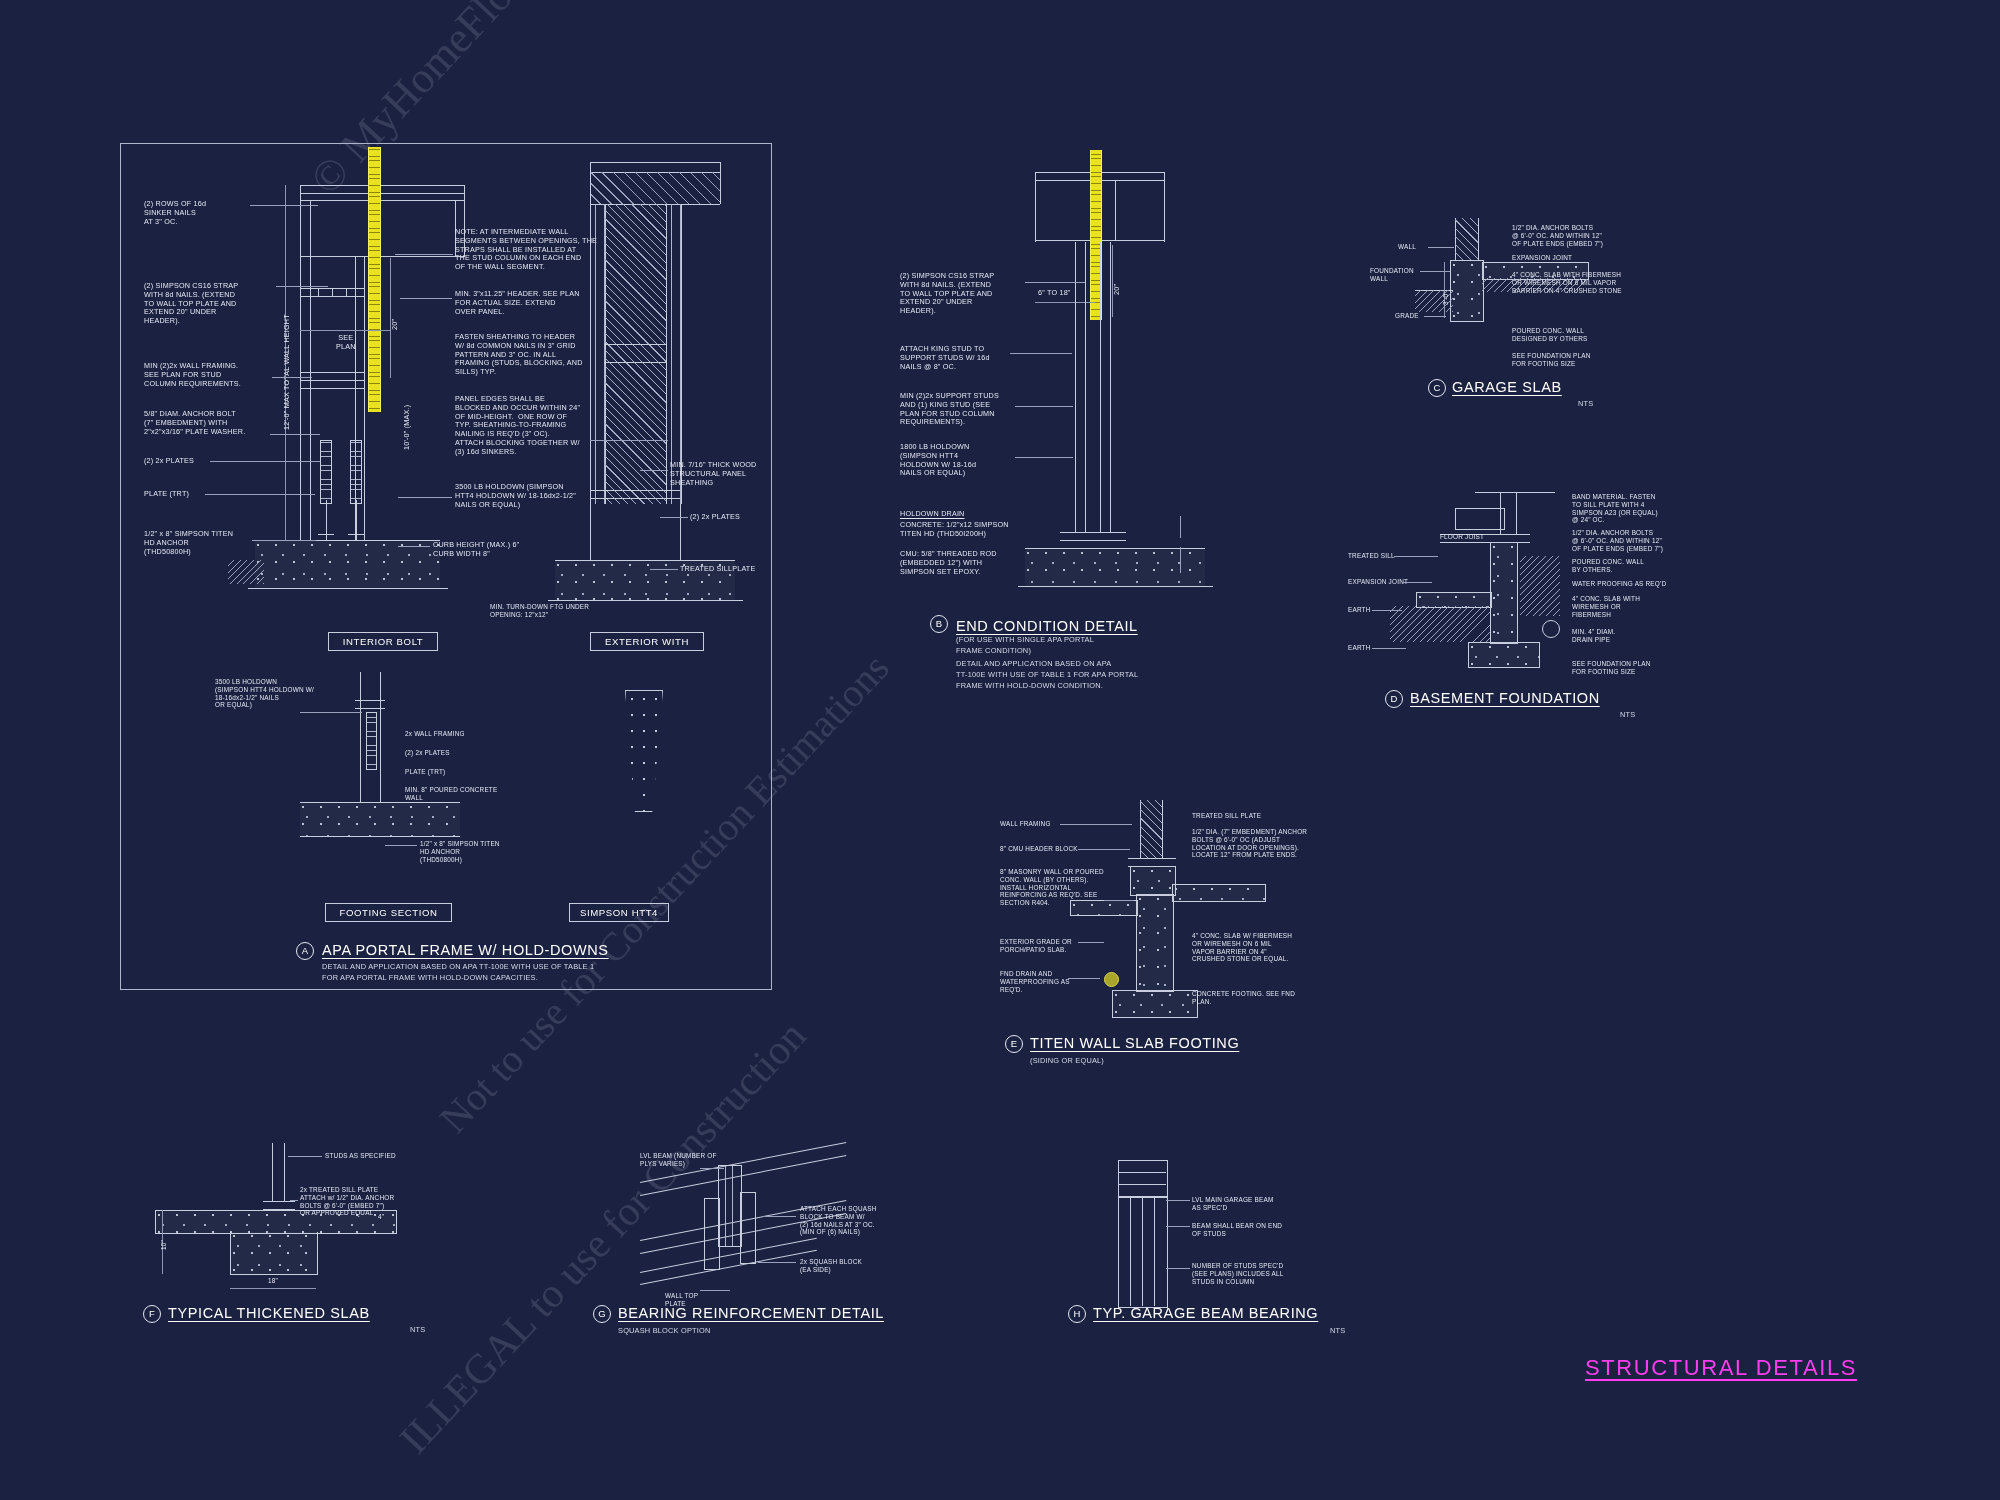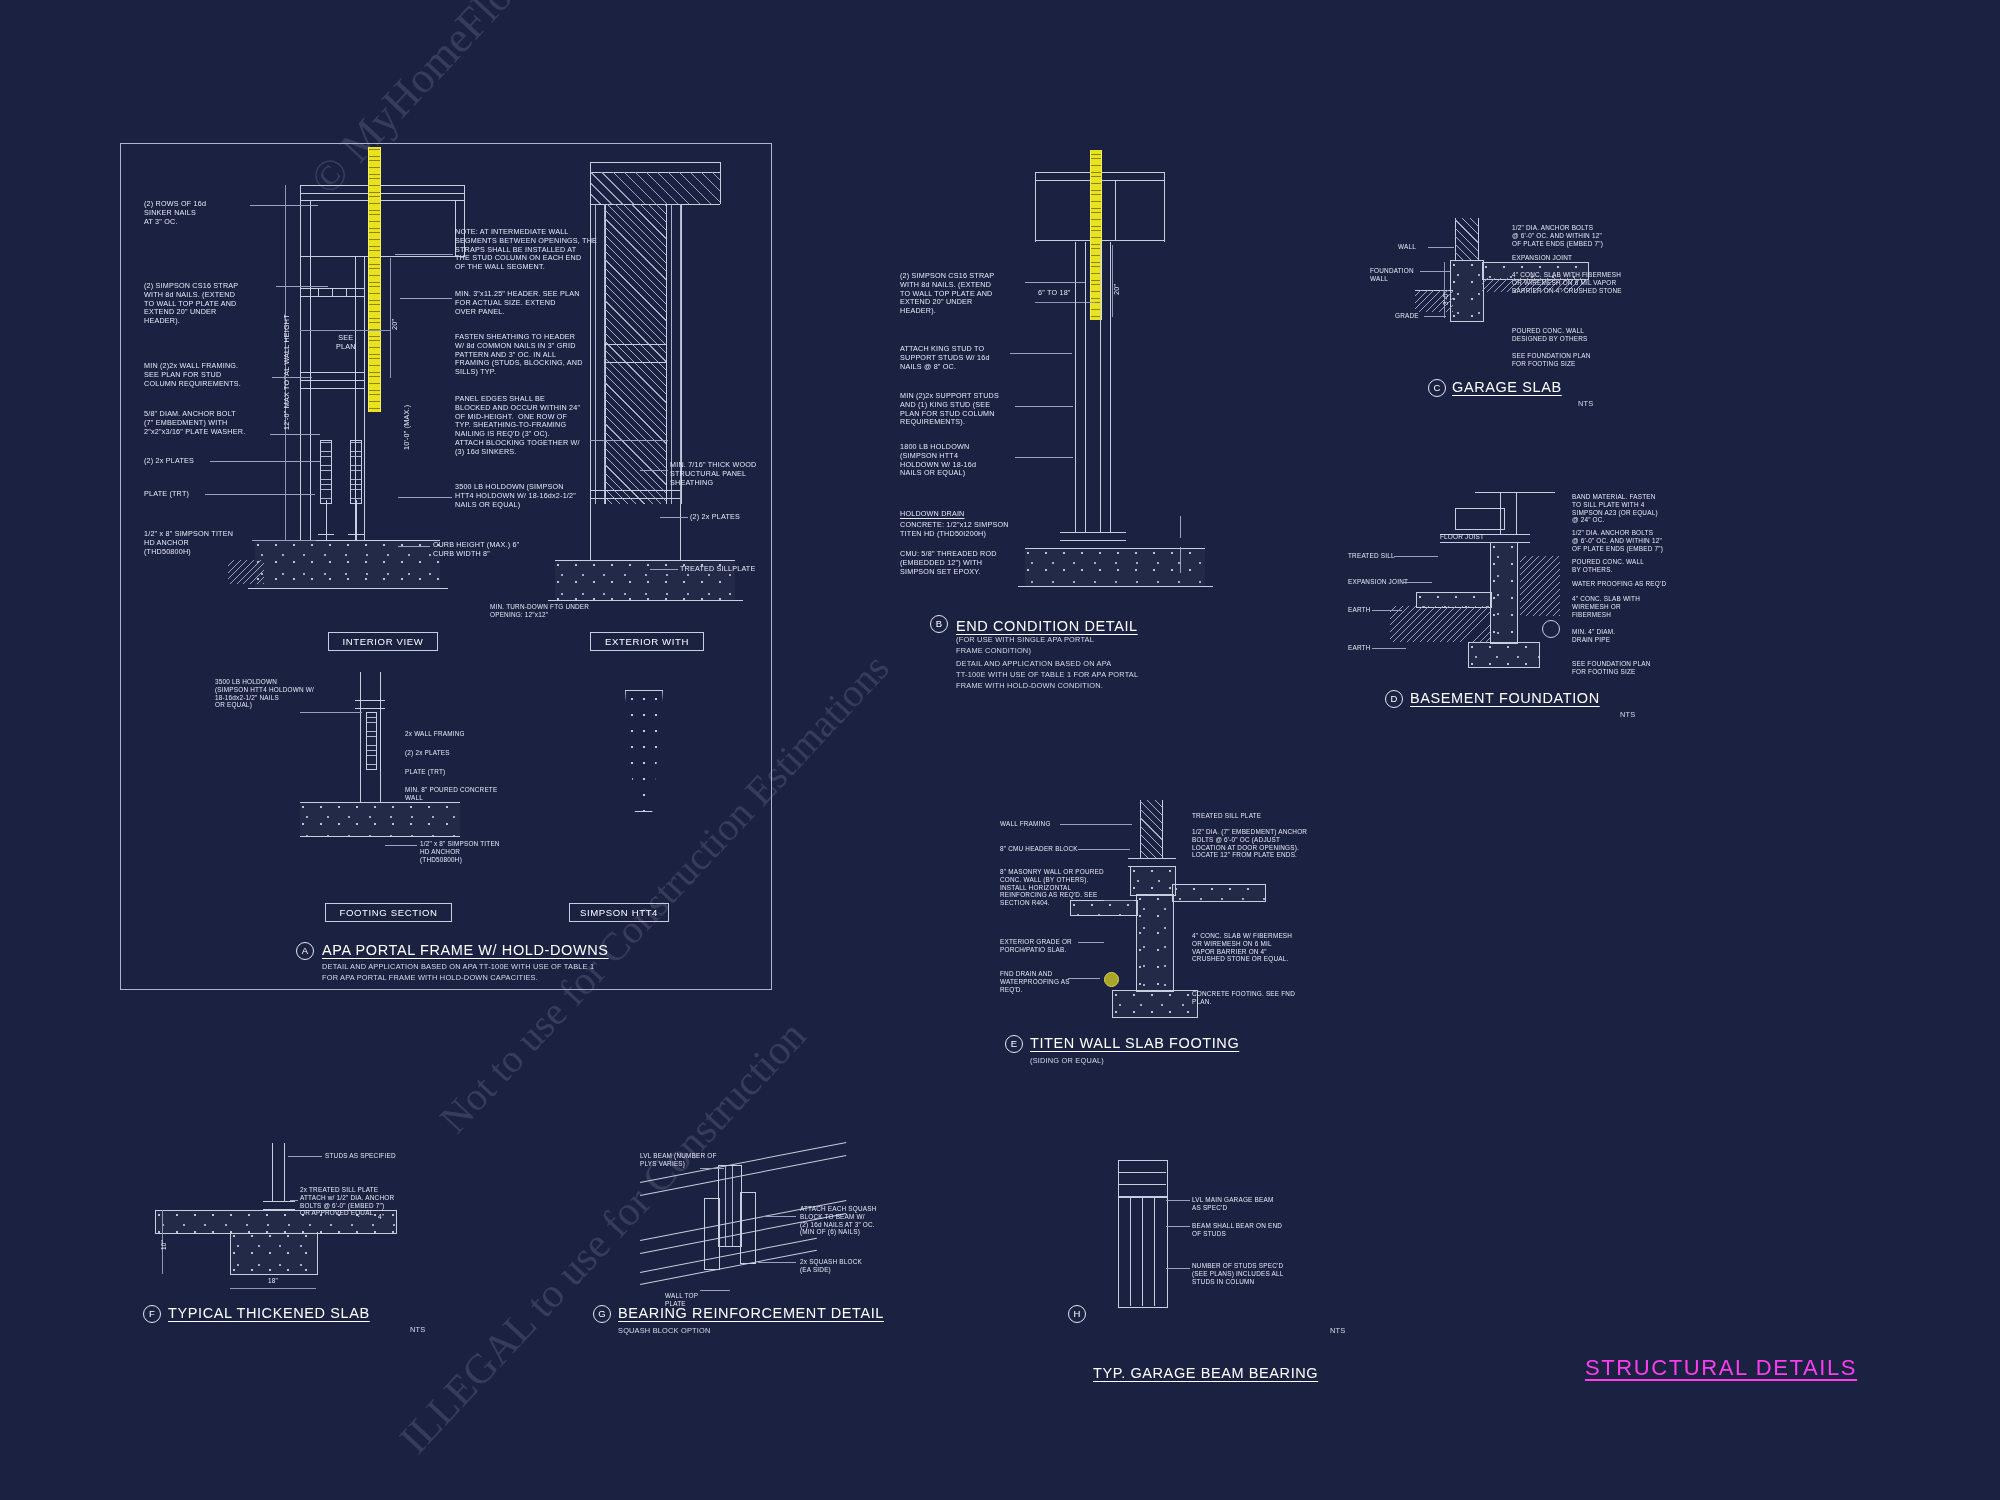--- a/index.html
+++ b/index.html
@@ -112,21 +112,21 @@
   <div class="conc" style="position:absolute;left:255px;top:540px;width:185px;height:48px;border-top:1px solid #c9cede;"></div>
   <div class="ln h" style="left:255px;top:540px;width:185px;"></div>
   <div class="ln h" style="left:248px;top:588px;width:200px;"></div>
   <div class="earth" style="position:absolute;left:228px;top:560px;width:36px;height:24px;"></div>
 
   <div class="ln v dim" style="left:285px;top:185px;height:355px;"></div>
   <div class="txt t7 rot" style="left:283px;top:430px;">12'-0" MAX TOTAL WALL HEIGHT</div>
   <div class="txt t7 rot" style="left:403px;top:450px;">10'-0" (MAX.)</div>
 
   <div class="lbl-box" style="left:328px;top:632px;width:108px;">
-    <span>INTERIOR VIEW</span>
+    <span>INTERIOR BOLT</span>
   </div>
 
   <div class="ln h" style="left:590px;top:162px;width:130px;"></div>
   <div class="ln h" style="left:590px;top:172px;width:130px;"></div>
   <div class="hatch45b" style="position:absolute;left:590px;top:172px;width:130px;height:32px;"></div>
   <div class="ln h" style="left:590px;top:204px;width:130px;"></div>
   <div class="ln v" style="left:590px;top:162px;height:42px;"></div>
   <div class="ln v" style="left:720px;top:162px;height:42px;"></div>
 
   <div class="hatchv" style="position:absolute;left:590px;top:204px;width:14px;height:300px;border-left:1px solid #c9cede;border-right:1px solid #c9cede;"></div>
@@ -546,18 +546,18 @@
 OF STUDS</div>
   <div class="ln h thin" style="left:1166px;top:1226px;width:24px;"></div>
   <div class="txt t6" style="left:1192px;top:1262px;">NUMBER OF STUDS SPEC'D
 (SEE PLANS) INCLUDES ALL
 STUDS IN COLUMN</div>
   <div class="ln h thin" style="left:1166px;top:1268px;width:24px;"></div>
 
   <div class="bub" style="left:1068px;top:1305px;">
     <span>H</span>
   </div>
-  <div class="txt title" style="left:1093px;top:1365px;">TYP. GARAGE BEAM BEARING</div>
+  <div class="txt title" style="left:1093px;top:1305px;">TYP. GARAGE BEAM BEARING</div>
   <div class="txt subttl" style="left:1330px;top:1326px;">NTS</div>
 
   <div class="sheet-title" style="left:1585px;top:1355px;">STRUCTURAL DETAILS</div>
 
 </div>
 
 </body></html>

